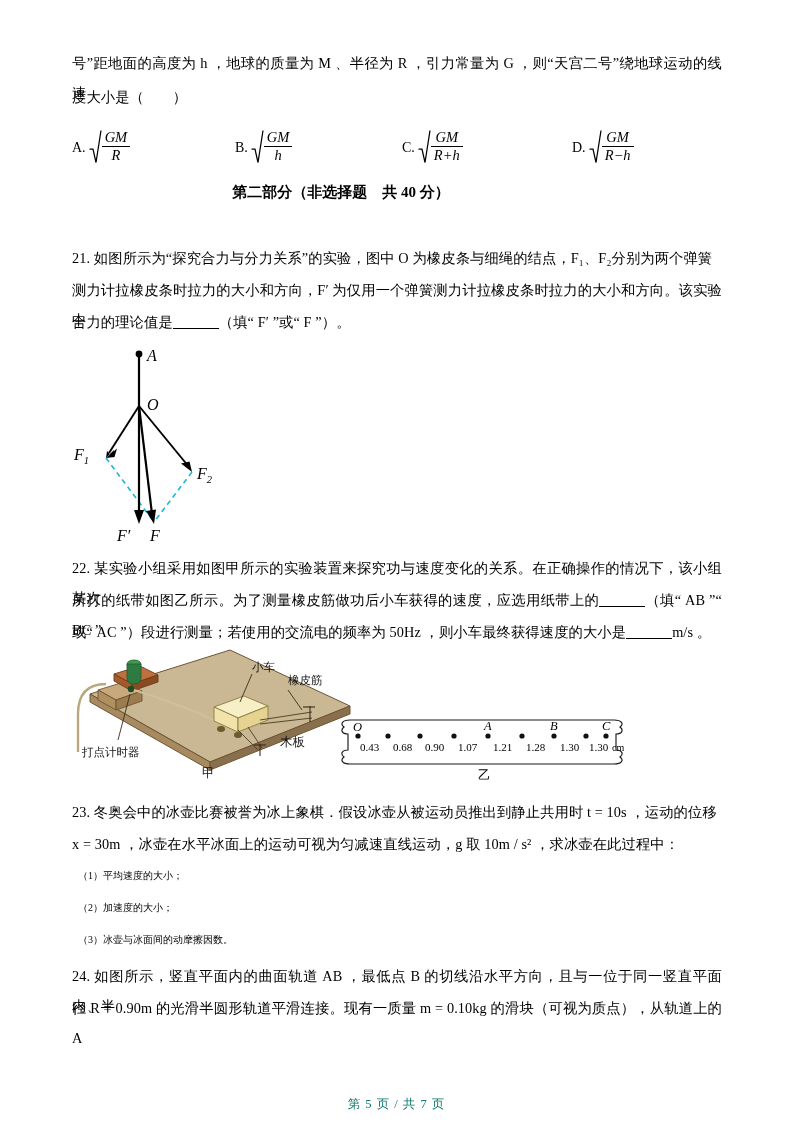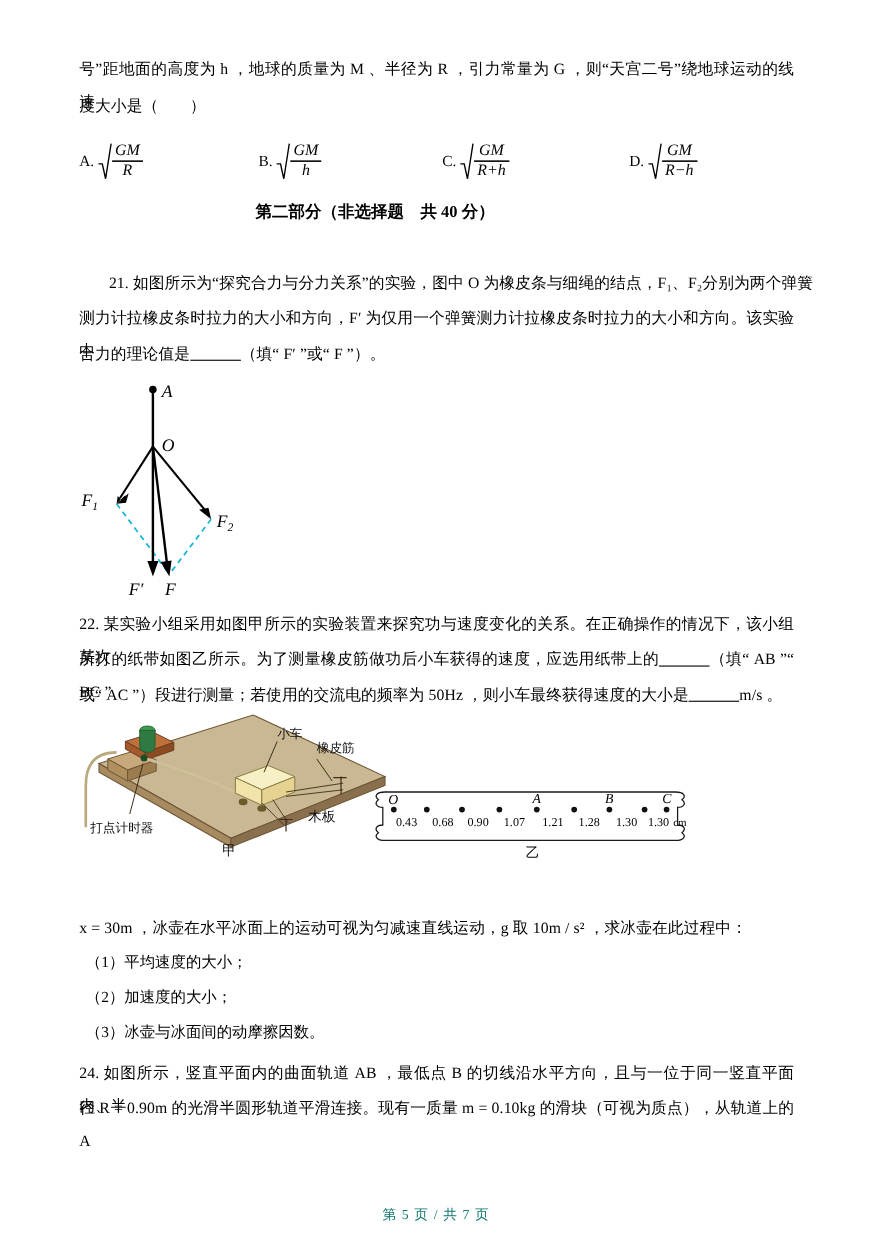--- a/index.html
+++ b/index.html
@@ -109,21 +109,21 @@
     width: 793px;
     text-align: center;
     font-size: 12.5px;
     color: #0f766e;
     font-family: "Liberation Serif", "DejaVu Serif", serif;
     letter-spacing: 1px;
   }
   .sub-q {
     position: absolute;
     left: 78px;
-    font-size: 14px;
+    font-size: 10px;
     line-height: 30px;
   }
 </style>
 </head>
 <body>
 
 <div class="page">
 
   <div class="body-text" style="top:48px;">号”距地面的高度为 h ，地球的质量为 M 、半径为 R ，引力常量为 G ，则“天宫二号”绕地球运动的线速</div>
   <div class="body-text" style="top:82px;">度大小是（　　）</div>
@@ -186,21 +186,21 @@
             <span class="num">GM</span>
             <span class="den">R−h</span>
           </span>
         </span>
       </span>
     </div>
   </div>
 
   <div class="center-head" style="top:183px;">第二部分（非选择题　共 40 分）</div>
 
-  <div class="body-text" style="top:243px;margin-left:27px;">21. 如图所示为“探究合力与分力关系”的实验，图中 O 为橡皮条与细绳的结点，F₁、F₂分别为两个弹簧</div>
+  <div class="body-text" style="top:243px;">21. 如图所示为“探究合力与分力关系”的实验，图中 O 为橡皮条与细绳的结点，F₁、F₂分别为两个弹簧</div>
   <div class="body-text" style="top:275px;">测力计拉橡皮条时拉力的大小和方向，F′ 为仅用一个弹簧测力计拉橡皮条时拉力的大小和方向。该实验中</div>
   <div class="body-text" style="top:307px;">
     <span>合力的理论值是</span><span class="blank"></span><span>（填“ F′ ”或“ F ”）。</span>
   </div>
 
   <div id="fig-forces">
     <svg width="260" height="212" viewBox="0 0 260 212">
 
       <line x1="44" y1="120" x2="92" y2="184" stroke="#19b6d8" stroke-width="1.6" stroke-dasharray="5,4"></line>
       <line x1="130" y1="134" x2="92" y2="184" stroke="#19b6d8" stroke-width="1.6" stroke-dasharray="5,4"></line>
@@ -320,20 +320,21 @@
       <text x="157" y="45" font-family="Liberation Serif, serif" font-size="11">1.21</text>
       <text x="190" y="45" font-family="Liberation Serif, serif" font-size="11">1.28</text>
       <text x="224" y="45" font-family="Liberation Serif, serif" font-size="11">1.30</text>
       <text x="253" y="45" font-family="Liberation Serif, serif" font-size="11">1.30</text>
       <text x="276" y="45" font-family="Liberation Serif, serif" font-size="10">cm</text>
 
       <text x="142" y="73" font-family="Liberation Serif, serif" font-size="12.5">乙</text>
     </svg>
   </div>
 
+  <div class="body-text" style="top:797px;">23. 冬奥会中的冰壶比赛被誉为冰上象棋．假设冰壶从被运动员推出到静止共用时 t = 10s ，运动的位移</div>
   <div class="body-text" style="top:829px;">x = 30m ，冰壶在水平冰面上的运动可视为匀减速直线运动，g 取 10m / s² ，求冰壶在此过程中：</div>
   <div class="sub-q" style="top:861px;">（1）平均速度的大小；</div>
   <div class="sub-q" style="top:893px;">（2）加速度的大小；</div>
   <div class="sub-q" style="top:925px;">（3）冰壶与冰面间的动摩擦因数。</div>
 
   <div class="body-text" style="top:961px;">24. 如图所示，竖直平面内的曲面轨道 AB ，最低点 B 的切线沿水平方向，且与一位于同一竖直平面内、半</div>
   <div class="body-text" style="top:993px;">径 R = 0.90m 的光滑半圆形轨道平滑连接。现有一质量 m = 0.10kg 的滑块（可视为质点），从轨道上的 A</div>
 
   <div class="footer">第 5 页 / 共 7 页</div>
 </div>

